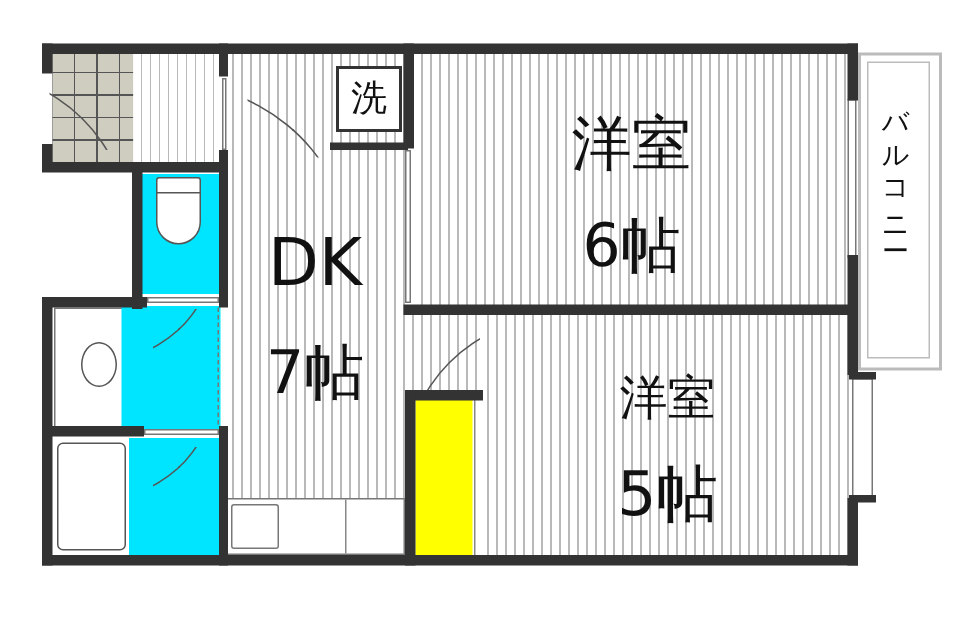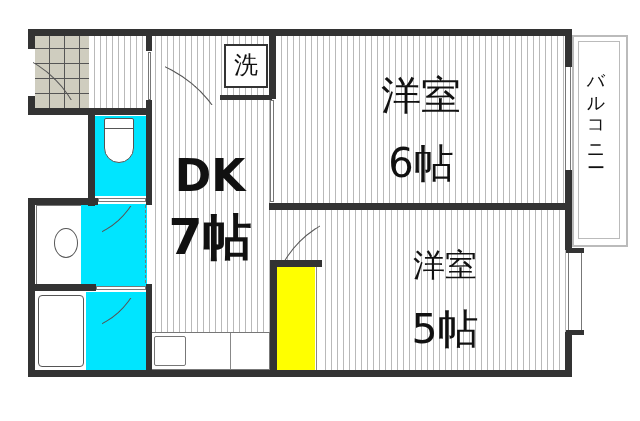--- a/index.html
+++ b/index.html
@@ -8,21 +8,21 @@
   .wall { position:absolute; background:#333333; }
   .floor { position:absolute; background-color:#ffffff;
     background-image: repeating-linear-gradient(90deg, #ffffff 0px, #ffffff 5px, #b9b9b9 5px, #b9b9b9 6px); }
   .tile { position:absolute; background-color:#cfcdbf;
     background-image:
       repeating-linear-gradient(90deg, transparent 0 14px, #555 14px 15px),
       repeating-linear-gradient(0deg, transparent 0 14px, #555 14px 15px); }
   .cyan { position:absolute; background:#00e5ff; }
   .yellow { position:absolute; background:#ffff00; }
   .white { position:absolute; background:#ffffff; }
-  .label { position:absolute; color:#111; font-weight:bold; text-align:center; white-space:nowrap; }
+  .label { position:absolute; color:#111; font-weight:normal; text-align:center; white-space:nowrap; }
   .door-arc { position:absolute; border:1px solid #555; box-sizing:border-box; }
   .win { position:absolute; background:#ffffff; border:1px solid #777; box-sizing:border-box; }
   .thin { position:absolute; border:1px solid #777; box-sizing:border-box; background:#fff; }
 </style>
 </head>
 <body>
 
 <div>
 
   <div class="tile" style="left:35px;top:36px;width:54px;height:72px;"></div>
@@ -93,18 +93,18 @@
   <div class="wall" style="left:269px;top:29px;width:7px;height:70px;"></div>
   <div class="win" style="left:270px;top:100px;width:4px;height:102px;"></div>
   <div class="wall" style="left:269px;top:203px;width:303px;height:7px;"></div>
   <div class="wall" style="left:270px;top:260px;width:52px;height:7px;"></div>
   <div class="wall" style="left:270px;top:260px;width:7px;height:117px;"></div>
   <div class="wall" style="left:565px;top:29px;width:7px;height:38px;"></div>
   <div class="wall" style="left:565px;top:170px;width:7px;height:80px;"></div>
   <div class="wall" style="left:565px;top:332px;width:7px;height:45px;"></div>
 
   <div class="label" style="left:160px;top:150px;width:100px;font-size:44px;">DK</div>
-  <div class="label" style="left:160px;top:205px;width:100px;font-size:49px;">7帖</div>
+  <div class="label" style="left:160px;top:221px;width:100px;font-size:40px;">7帖</div>
   <div class="label" style="left:356px;top:68px;width:130px;font-size:40px;font-weight:normal;">洋室</div>
   <div class="label" style="left:356px;top:136px;width:130px;font-size:40px;font-weight:normal;">6帖</div>
   <div class="label" style="left:390px;top:244px;width:110px;font-size:32px;font-weight:normal;">洋室</div>
   <div class="label" style="left:390px;top:302px;width:110px;font-size:41px;font-weight:normal;">5帖</div>
 </div>
 
 </body></html>

